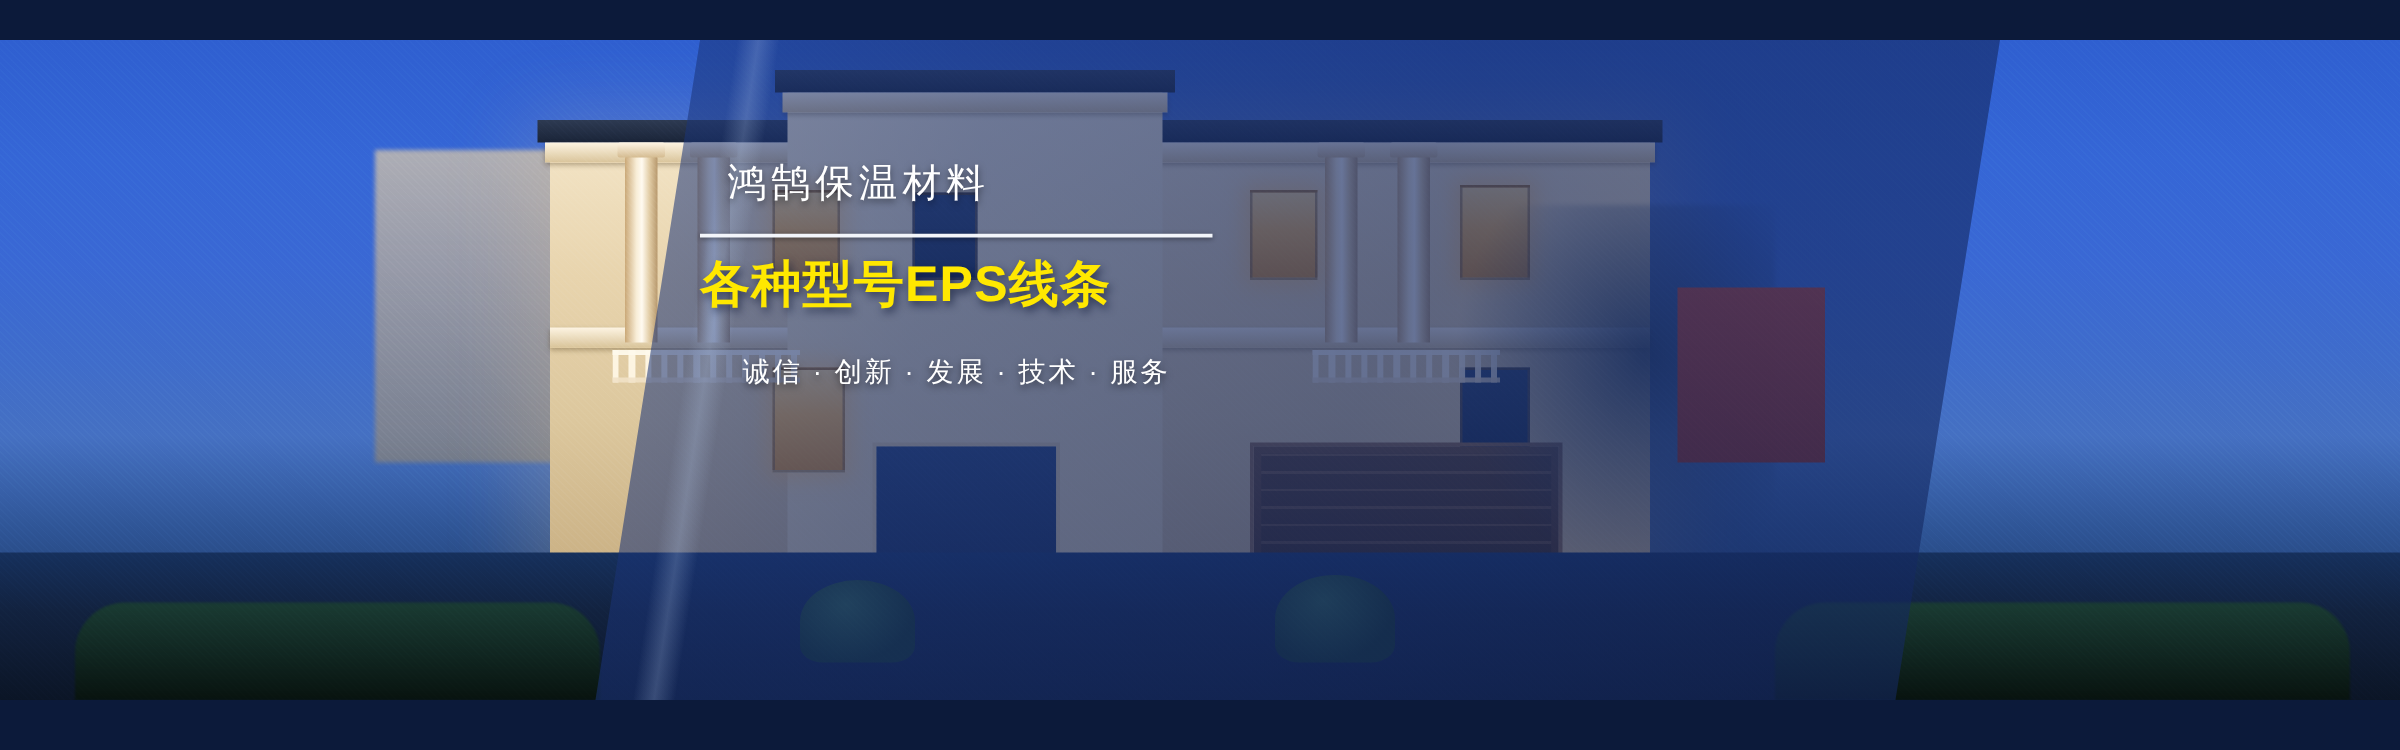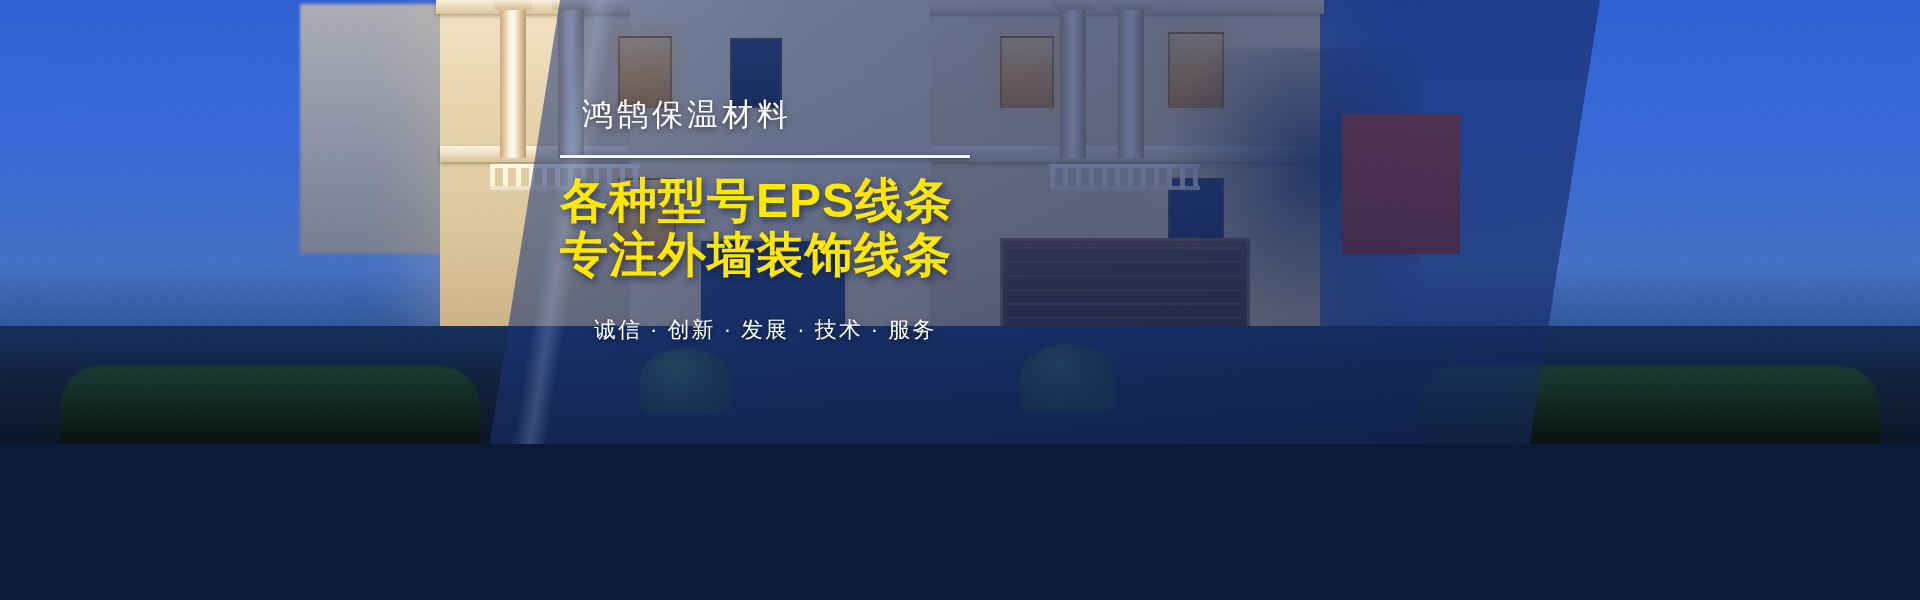--- a/index.html
+++ b/index.html
@@ -4,22 +4,23 @@
 <style>
   * { margin:0; padding:0; box-sizing:border-box; }
   html, body {
     width:1920px; height:600px; overflow:hidden;
     background:#0c1a3a;
     font-family:"Liberation Sans","DejaVu Sans",sans-serif;
   }
 
   .banner {
     position:relative;
-    width:1920px; height:444px;
+    width:1920px; height:528px;
     overflow:hidden;
+    margin-top:32px;
   }
 
   
   .sky {
     position:absolute; inset:0;
     background:
       linear-gradient(180deg,
         #2f5fd0 0%,
         #3566d6 18%,
         #3a68d4 34%,
@@ -175,21 +176,21 @@
   }
 
   .divider {
     margin:22px 0 16px 0;
     width:410px; height:3px;
     background:#f2f5fa;
     box-shadow:0 1px 4px rgba(0,0,0,.45);
   }
 
   .headline {
-    font-size:48px;
+    font-size:40px;
     font-weight:bold;
     color:#ffe800;
     letter-spacing:1px;
     line-height:1.13;
     text-shadow:2px 3px 7px rgba(10,20,50,.65);
     white-space:nowrap;
   }
 
   .tagline {
     margin-top:32px;
@@ -252,17 +253,16 @@
 
   <div class="weave"></div>
 
   <div class="overlay-panel"></div>
   <div class="overlay-edge"></div>
 
   <div class="content">
     <div class="brand">鸿鹄保温材料</div>
     <div class="divider"></div>
     <div class="headline">各种型号EPS线条</div>
-    <div class="headline">专注外墙装饰线条</div>
     <div class="tagline">诚信 · 创新 · 发展 · 技术 · 服务</div>
   </div>
 
 </div>
 
 </body></html>

